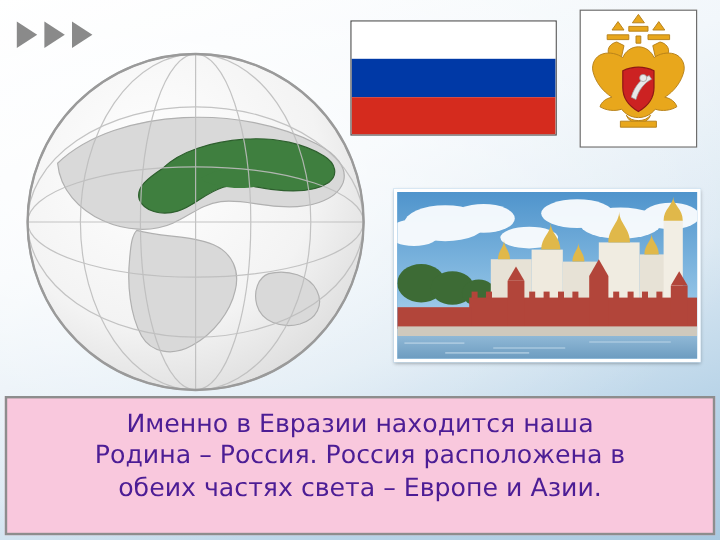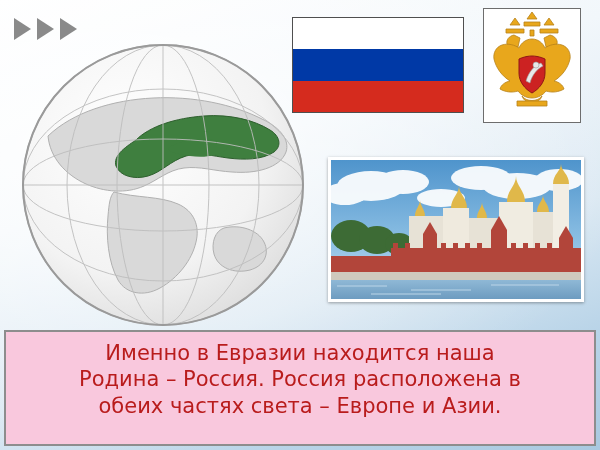--- a/index.html
+++ b/index.html
@@ -116,21 +116,21 @@
     box-sizing: border-box;
     display: flex;
     align-items: flex-start;
     justify-content: center;
     padding-top: 8px;
   }
   .caption-text {
     font-family: "DejaVu Sans", sans-serif;
     font-size: 21px;
     line-height: 1.25;
-    color: #b91c1c;
+    color: #4c1d95;
     text-align: center;
     white-space: pre-line;
     width: 100%;
   }
 </style>
 </head>
 <body>
 
 <div id="slide">
 

